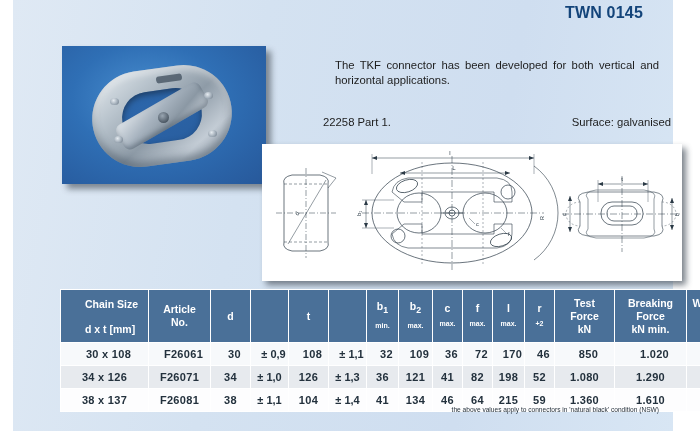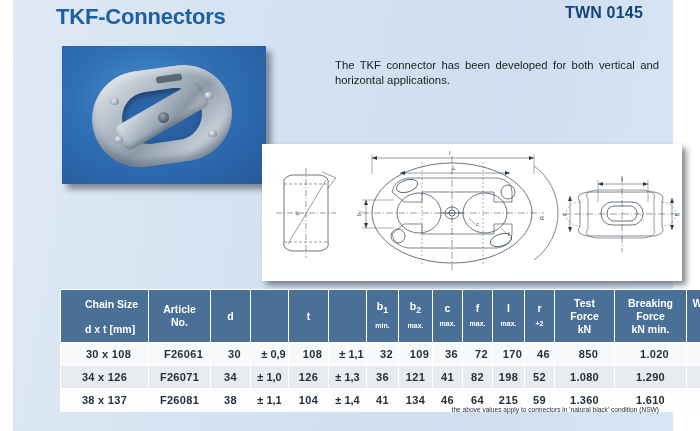--- a/index.html
+++ b/index.html
@@ -243,41 +243,44 @@
     color: #1f2b36;
     white-space: nowrap;
   }
 </style>
 </head>
 <body>
 
 <div id="page">
   <div id="sheet">
 
-    <div id="header-title">TKF-Connectors</div>
     <div id="header-code">TWN 0145</div>
 
     <div id="photo-shadow"></div>
     <div id="photo">
       <div class="link-body">
         <div class="link-outer"></div>
         <div class="link-hole"></div>
         <div class="link-bar"></div>
         <div class="link-slot"></div>
         <div class="link-pin"></div>
         <div class="rivet" style="left:18px;top:30px;"></div>
         <div class="rivet" style="left:22px;top:68px;"></div>
         <div class="rivet" style="left:112px;top:24px;"></div>
         <div class="rivet" style="left:116px;top:62px;"></div>
       </div>
     </div>
 
     <div id="intro">
       <p>The TKF connector has been developed for both vertical and horizontal applications.</p>
       <div class="gap"></div>
+      <div class="surface-line">
+        <span>22258 Part 1.</span>
+        <span>Surface: galvanised</span>
+      </div>
     </div>
 
     <div id="drawing-shadow"></div>
     <div id="drawing">
       <svg width="420" height="137" viewBox="0 0 420 137">
         <g stroke="#2b3a46" fill="none" stroke-width="0.7">
 
           <g>
             <path d="M22,40 Q20,33 30,31 L58,31 Q68,33 66,40 L66,98 Q68,105 58,107 L30,107 Q20,105 22,98 Z"></path>
             <line x1="22" y1="40" x2="66" y2="40" stroke-dasharray="3,2" stroke-width="0.5"></line>

